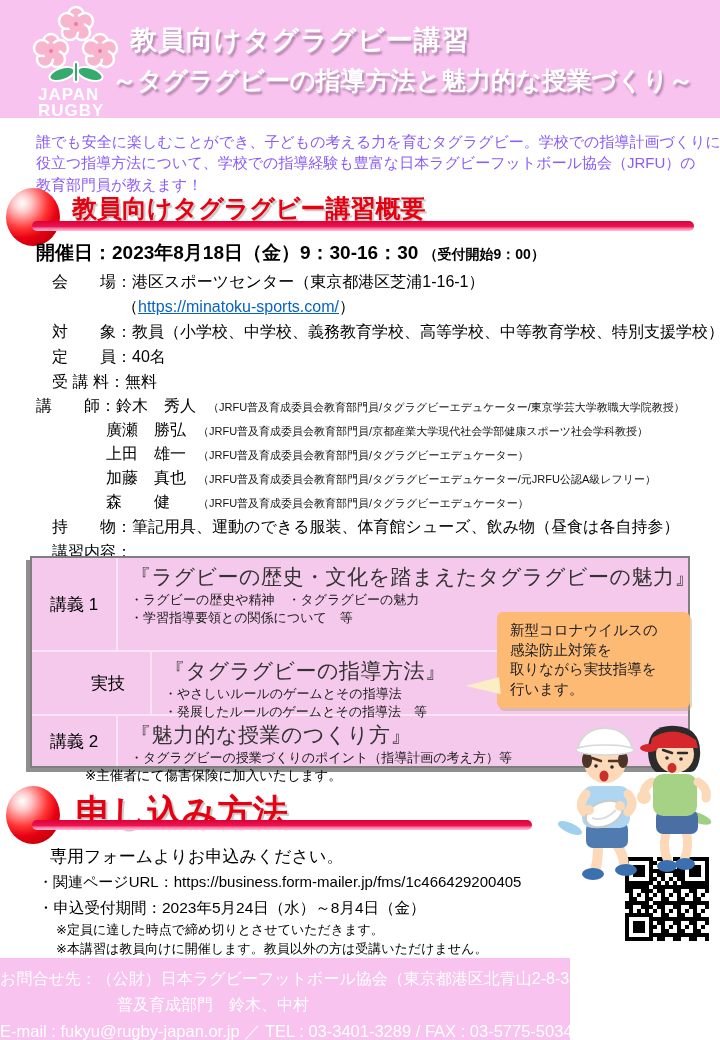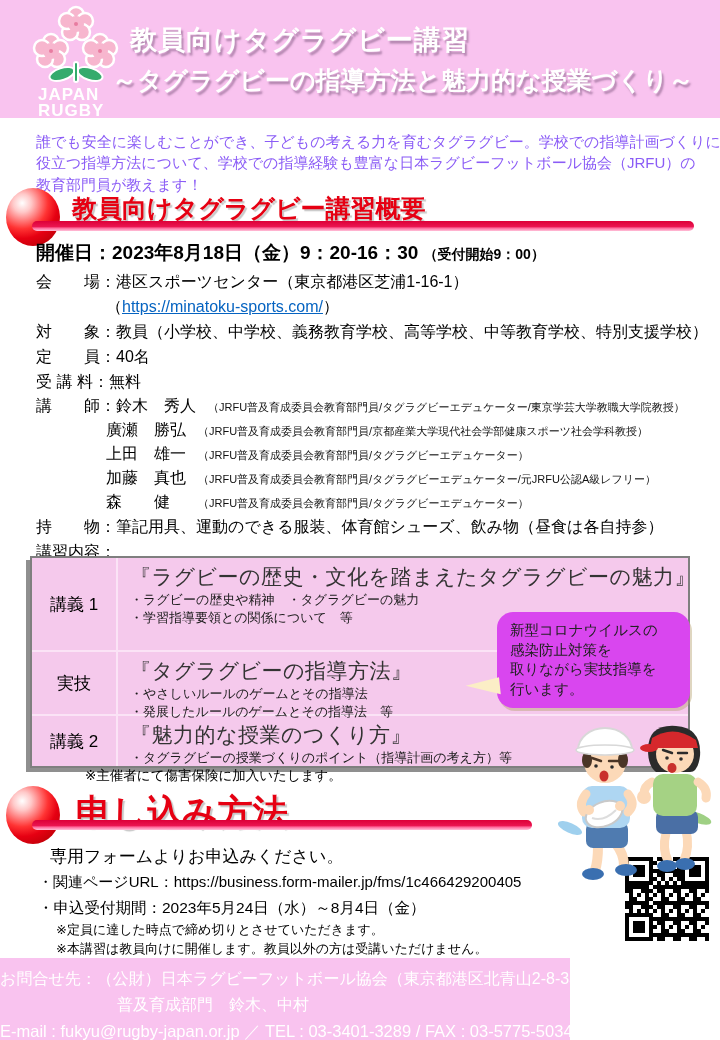--- a/index.html
+++ b/index.html
@@ -23,43 +23,43 @@
       background:radial-gradient(circle at 30% 26%,#ffffff 0%,#ffc9c9 16%,#ff3333 45%,#e60012 62%,#a30000 100%);}
   .sec-title{position:absolute;font-weight:bold;color:#e60012;white-space:nowrap;
       text-shadow:2px 2px 1px #c8c8c8;}
   .sec-line{position:absolute;height:10px;border-radius:6px;
       background:linear-gradient(to bottom,#dd0038 0%,#ea1550 55%,#ff6b9d 72%,#ffc2da 100%);}
 
   
   .overview{position:absolute;left:36px;top:239px;width:680px;font-size:16px;color:#000;}
   .ov-date{font-size:19px;font-weight:bold;height:30px;line-height:28px;white-space:nowrap;}
   .ov-date .small{font-size:14px;}
-  .ov-line{height:25px;line-height:25px;white-space:nowrap;}
+  .ov-line{height:25px;line-height:25px;white-space:nowrap;margin-left:16px;}
   .ov-indent{padding-left:70px;}
   .ov-label{letter-spacing:0;}
   a.link{color:#0563c1;}
   .lect-row{height:24px;line-height:24px;white-space:nowrap;}
   .lect-name{display:inline-block;min-width:92px;}
   .lect-note{font-size:11px;color:#111;}
 
   
   .tbl{position:absolute;left:30px;top:556px;width:660px;background:#f5c9ec;
        border:2px solid #7f7f7f;box-shadow:-4px 4px 0 #8f8f8f;box-sizing:border-box;}
   .trow{display:flex;}
   .trow + .trow{border-top:2px solid #fbe3f6;}
   .tlabel{width:84px;flex-shrink:0;display:flex;align-items:center;justify-content:center;
           font-size:17px;border-right:2px solid #fbe3f6;}
   .tcontent{flex:1;padding:5px 6px 4px 12px;}
   .ttitle{font-size:21px;color:#333;letter-spacing:.5px;white-space:nowrap;}
   .tbullet{font-size:13px;color:#1a1a1a;line-height:1.4;white-space:nowrap;}
-  .r1{height:92px;}.r2{height:62px;}.r3{height:50px;}
-
-  
-  .bubble{position:absolute;left:497px;top:612px;width:172px;background:#d946ef;
-          border-radius:16px;padding:9px 8px 9px 13px;font-size:14.5px;line-height:1.35;color:#222;
+  .r1{height:92px;}.r2{height:62px;padding-left:34px;}.r3{height:50px;}
+
+  
+  .bubble{position:absolute;left:497px;top:612px;width:172px;background:#fdba74;
+          border-radius:6px;padding:9px 8px 9px 13px;font-size:14.5px;line-height:1.35;color:#222;
           z-index:3;box-shadow:2px 3px 0 rgba(185,165,115,.45);}
   .bubble span{display:block;white-space:nowrap;}
   .bubble::after{content:"";position:absolute;left:-31px;bottom:12px;width:0;height:0;
           border-style:solid;border-width:5px 34px 12px 0;
           border-color:transparent #fbeec6 transparent transparent;transform:rotate(-6deg);}
 
   .ins-note{position:absolute;left:38px;top:767px;font-size:13.5px;color:#000;white-space:nowrap;margin-left:47px;}
 
   
   .apply-lead{position:absolute;left:50px;top:845px;font-size:17px;white-space:nowrap;}
@@ -142,21 +142,21 @@
     <span>役立つ指導方法について、学校での指導経験も豊富な日本ラグビーフットボール協会（JRFU）の</span>
     <span>教育部門員が教えます！</span>
   </div>
 
   <div class="sec-circle" style="left:6px;top:188px;"></div>
   <div class="sec-title" style="left:72px;top:192px;font-size:25px;">教員向けタグラグビー講習概要</div>
   <div class="sec-line" style="left:32px;top:221px;width:662px;"></div>
 
   <div class="overview">
     <div class="ov-date">
-      <span>開催日：2023年8月18日（金）9：20-16：30</span>
+      <span>開催日：2023年8月18日（金）9：30-16：30</span>
       <span class="small">（受付開始9：00）</span>
     </div>
     <div class="ov-line">
       <span class="ov-label">会　　場：</span><span>港区スポーツセンター（東京都港区芝浦1-16-1）</span>
     </div>
     <div class="ov-line ov-indent">
       <span>（</span><a class="link" href="#">https://minatoku-sports.com/</a><span>）</span>
     </div>
     <div class="ov-line">
       <span class="ov-label">対　　象：</span><span>教員（小学校、中学校、義務教育学校、高等学校、中等教育学校、特別支援学校）</span>

